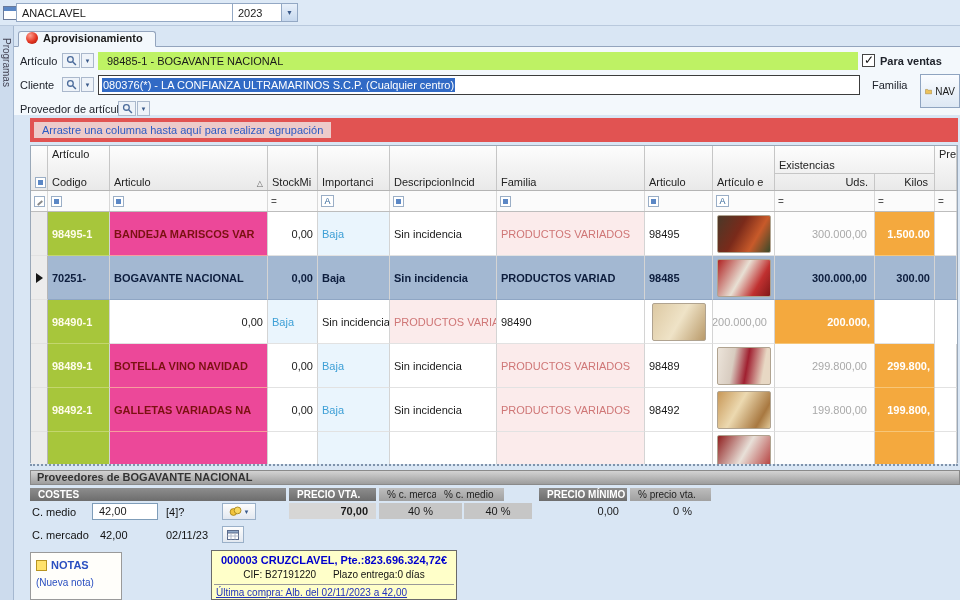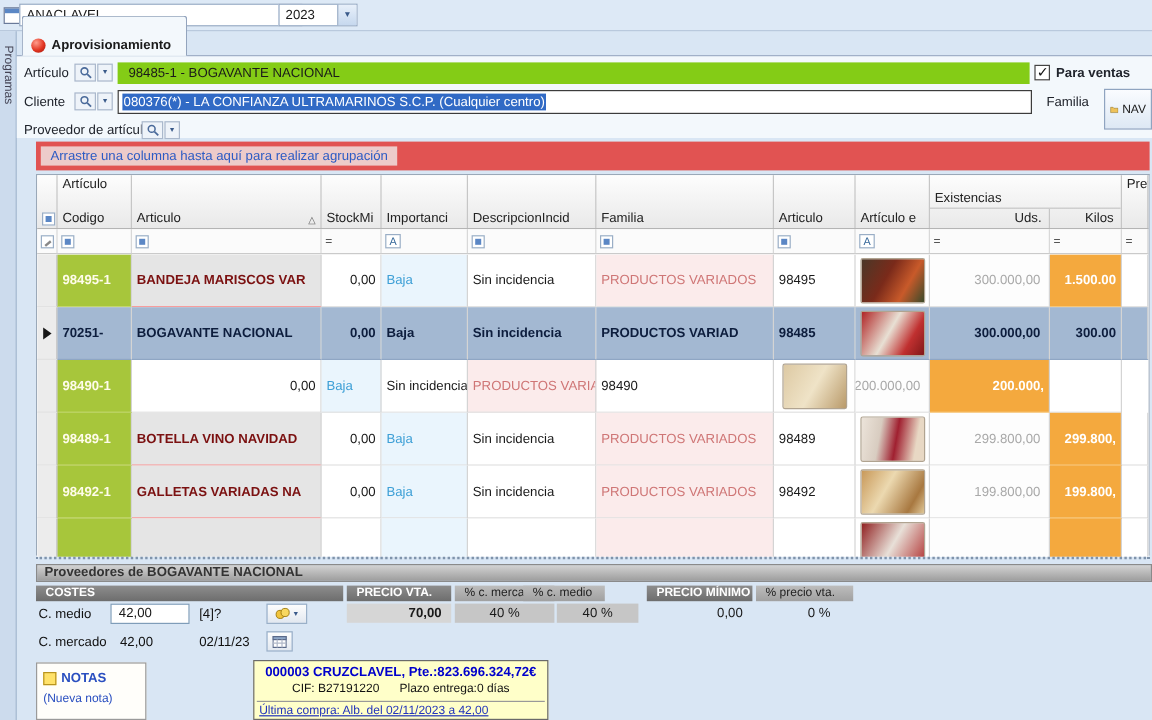--- a/index.html
+++ b/index.html
@@ -22,32 +22,32 @@
   .combo .cdd { width:16px; height:100%; background:linear-gradient(#e8f0fa,#c6d8ee); border-left:1px solid #93a8c4;
     color:#3a5a8a; font-size:7px; display:flex; align-items:center; justify-content:center; }
 
   
   .sidestrip { left:0; top:26px; width:14px; height:574px; background:#ccdbed; border-right:1px solid #a5b8d0; }
   .vtext { position:absolute; top:12px; left:1px; writing-mode:vertical-rl; font-size:10px; color:#445; }
 
   
   .tabstrip { left:14px; top:26px; width:946px; height:21px; border-bottom:1px solid #93a4bd; }
   .tab { position:absolute; left:4px; bottom:-1px; background:#f3f8fc; border:1px solid #93a4bd; border-bottom:1px solid #f3f8fc;
-    border-radius:3px 3px 0 0; padding:18px 12px 2px 7px; font-weight:bold; display:flex; align-items:center; gap:5px; }
+    border-radius:3px 3px 0 0; padding:0 12px 2px 7px; font-weight:bold; display:flex; align-items:center; gap:5px; }
   .reddot { width:12px; height:12px; border-radius:50%;
     background:radial-gradient(circle at 35% 30%, #ff9d8d, #e23522 55%, #9c1208); }
 
   
   .formarea { left:14px; top:47px; width:946px; height:68px; background:#f3f8fc; }
   .flabel { position:absolute; color:#20242c; }
   .searchctl { position:absolute; display:flex; align-items:center; gap:1px; }
   .sbtn { width:18px; height:15px; background:#eef3f9; border:1px solid #aab8cc; display:flex; align-items:center; justify-content:center; }
   .sdd { width:13px; height:15px; background:#eef3f9; border:1px solid #aab8cc; color:#3a5a8a; font-size:6px;
     display:flex; align-items:center; justify-content:center; }
-  .fieldstrip { position:absolute; background:#84cc16; height:18px; line-height:18px; padding-left:9px; white-space:nowrap; overflow:hidden; }
+  .fieldstrip { position:absolute; background:#bef264; height:18px; line-height:18px; padding-left:9px; white-space:nowrap; overflow:hidden; }
   .clienteinput { position:absolute; background:#fff; border:1px solid #3c3c3c; height:20px; line-height:18px;
     padding-left:3px; white-space:nowrap; overflow:hidden; }
   .selblue { background:#316ac5; color:#fff; padding:1px 1px; }
   .checkbox { position:absolute; width:13px; height:13px; background:#fff; border:1px solid #444; }
   .checkbox.checked::after { content:"✓"; position:absolute; left:1px; top:-2px; font-size:12px; color:#111; }
   .bold { font-weight:bold; }
   .navbtn { position:absolute; height:21px; background:linear-gradient(#fafcff,#dde8f4); border:1px solid #8fa4c0;
     display:flex; align-items:center; gap:3px; padding:16px 4px; font-size:10px; overflow:hidden; }
 
   
@@ -77,21 +77,21 @@
   .fa { width:13px; height:12px; border:1px solid #9aaec6; background:#fff; color:#369; font-size:9px; text-align:center; line-height:11px; }
   .fpen { width:11px; height:11px; border:1px solid #9aaec6; background:#fff; position:relative; }
   .fpen::after { content:""; position:absolute; left:2px; top:5px; width:6px; height:2px; background:#888; transform:rotate(-40deg); }
 
   .gbody { height:252px; overflow:hidden; background:#fff; }
   .grid-row { height:44px; }
   .c { border-right:1px solid #d4d4d4; border-bottom:1px solid #e2e2e2; display:flex; align-items:center;
     overflow:hidden; white-space:nowrap; padding:0 4px; }
   .c.ind { background:#ececec; border-right:1px solid #b6b6b6; justify-content:center; padding:0; }
   .c.codigo { background:#a7c63b; color:#fffceb; font-weight:bold; border-bottom-color:#c3d66e; }
-  .c.nombre { background:#e5e5e5; color:#7b1111; font-weight:bold; border-bottom-color:#f79d9d; }
+  .c.nombre { background:#ec4899; color:#7b1111; font-weight:bold; border-bottom-color:#f79d9d; }
   .c.stock { justify-content:flex-end; }
   .c.imp { background:#eaf5fd; color:#3d9fd6; }
   .c.fam { background:#fbebeb; color:#cf7676; }
   .c.img { justify-content:center; padding:2px; }
   .pimg { width:54px; height:38px; border:1px solid #b0a390; border-radius:2px; display:block; }
   .c.uds { justify-content:flex-end; color:#a9a9a9; background:#fdfdfd; padding-right:7px; }
   .c.kilos { background:#f4a93e; color:#fff; font-weight:bold; justify-content:flex-end; border-bottom-color:#f7c678; }
   .grid-row.selected .c:not(.ind) { background:#a3b8d2; color:#0d1d3d; font-weight:bold; border-bottom-color:#8fa6c4; }
   .ptr { display:none; }
   .grid-row.selected .ptr { display:block; width:0; height:0; border-left:7px solid #161616;

